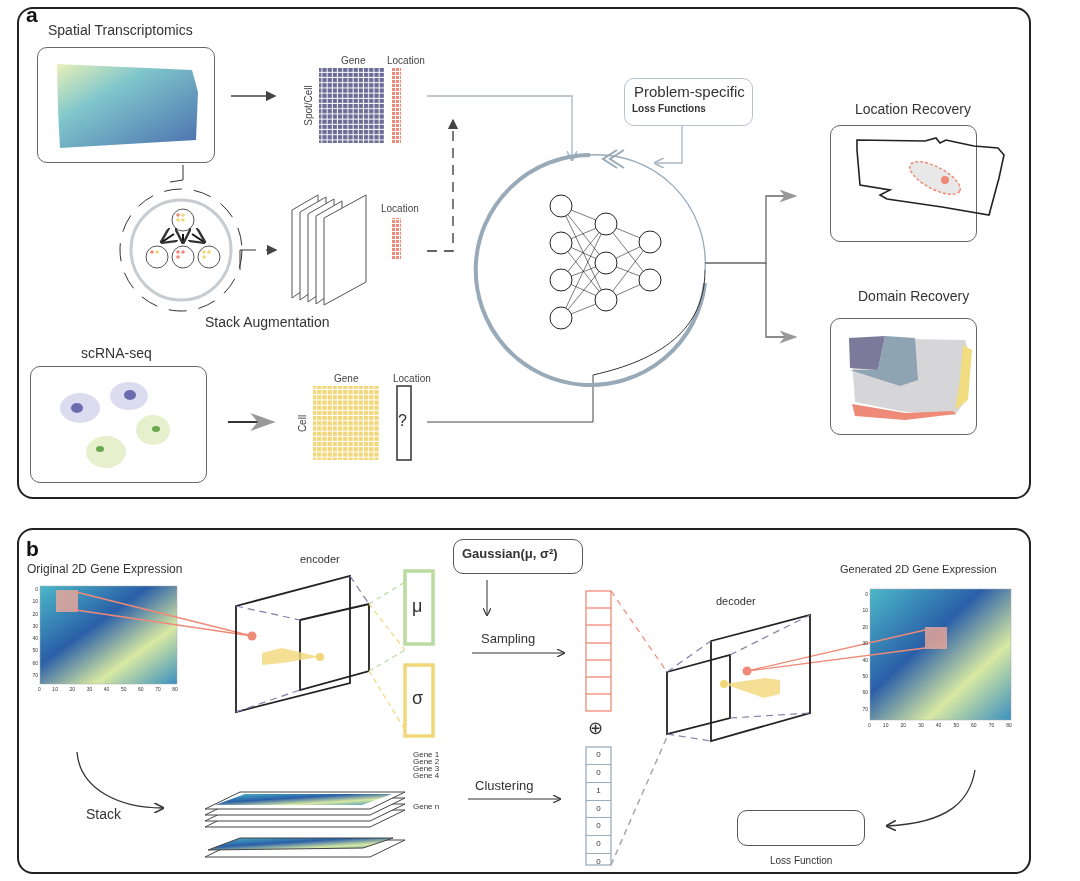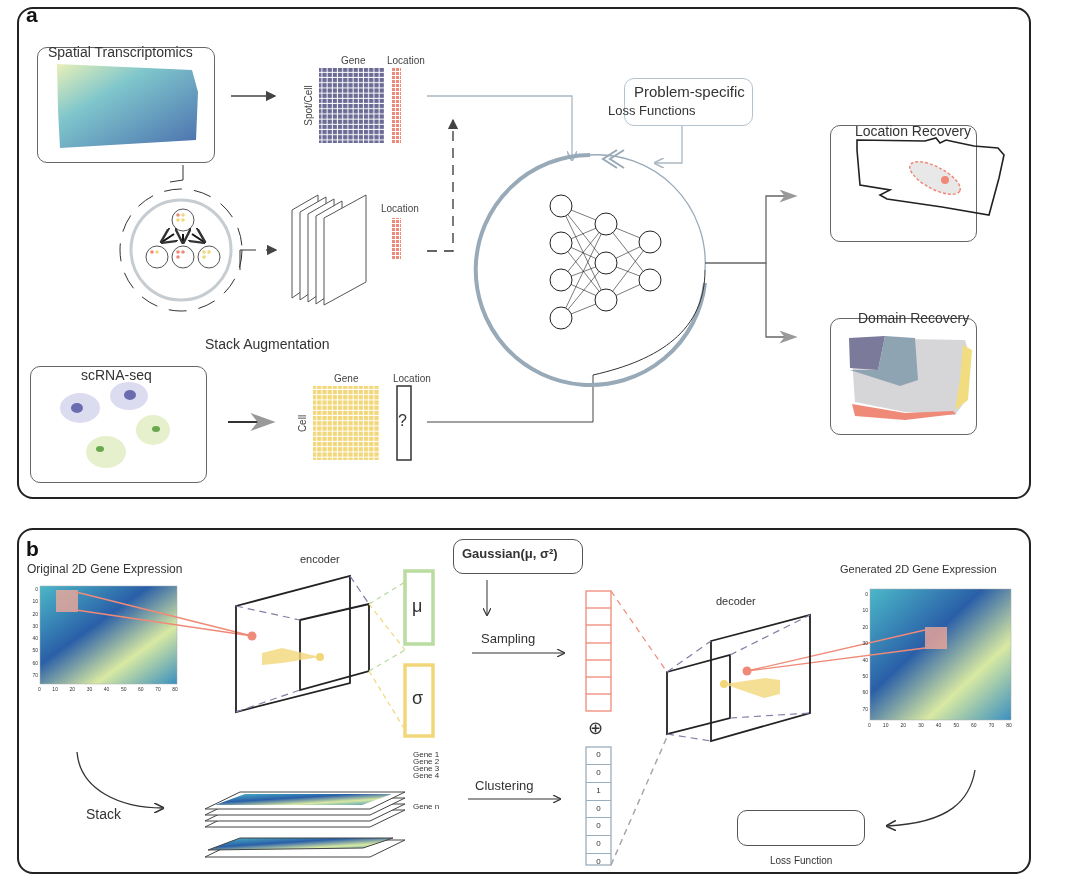--- a/index.html
+++ b/index.html
@@ -2,21 +2,21 @@
 <html><head>
 <meta charset="utf-8">
 <style>
   html, body { margin:0; padding:0; background:#ffffff; }
   body { width:1080px; height:881px; position:relative; overflow:hidden; font-family:"Liberation Sans", sans-serif; color:#333; }
   .panel { position:absolute; border:2px solid #222; border-radius:16px; box-sizing:border-box; }
   #panel-a { left:17px; top:7px; width:1014px; height:492px; }
   #panel-b { left:17px; top:528px; width:1014px; height:346px; }
   .t { position:absolute; white-space:nowrap; }
   .plabel { font-weight:bold; font-size:21px; color:#111; }
-  .h { font-size:14px; color:#333;margin-top:22px; }
+  .h { font-size:14px; color:#333; }
   .s { font-size:10px; color:#444; }
   .box { position:absolute; border:1.3px solid #666; border-radius:10px; box-sizing:border-box; background:#fff; }
   svg.layer { position:absolute; left:0; top:0; width:1080px; height:881px; }
 </style>
 </head>
 <body>
 
 <div class="panel" id="panel-a"></div>
 <div class="panel" id="panel-b"></div>
 
@@ -236,21 +236,21 @@
 <div class="t s" style="left:387px;top:55px;">Location</div>
 <div class="t s" style="left:288px;top:100px;transform:rotate(-90deg);">Spot/Cell</div>
 <div class="t s" style="left:381px;top:203px;">Location</div>
 <div class="t h" style="left:205px;top:314px;">Stack Augmentation</div>
 <div class="t h" style="left:81px;top:345px;">scRNA-seq</div>
 <div class="t s" style="left:334px;top:373px;">Gene</div>
 <div class="t s" style="left:393px;top:373px;">Location</div>
 <div class="t s" style="left:294px;top:418px;transform:rotate(-90deg);">Cell</div>
 <div class="t" style="left:398px;top:412px;font-size:16px;">?</div>
 <div class="t" style="left:634px;top:83px;font-size:15px;">Problem-specific</div>
-<div class="t" style="left:608px;top:103px;font-size:13px;">Loss Functions</div>
+<div class="t" style="left:632px;top:103px;font-size:10px;font-weight:bold;">Loss Functions</div>
 <div class="t h" style="left:855px;top:101px;">Location Recovery</div>
 <div class="t h" style="left:858px;top:288px;">Domain Recovery</div>
 
 <div class="t plabel" style="left:26px;top:537px;">b</div>
 <div class="t" style="left:27px;top:562px;font-size:12px;">Original 2D Gene Expression</div>
 <div class="t" style="left:300px;top:553px;font-size:11px;">encoder</div>
 <div class="t" style="left:412px;top:596px;font-size:18px;">μ</div>
 <div class="t" style="left:412px;top:688px;font-size:18px;">σ</div>
 <div class="t" style="left:462px;top:546px;font-size:13px;font-weight:bold;">Gaussian(μ, σ²)</div>
 <div class="t" style="left:481px;top:631px;font-size:13px;">Sampling</div>

